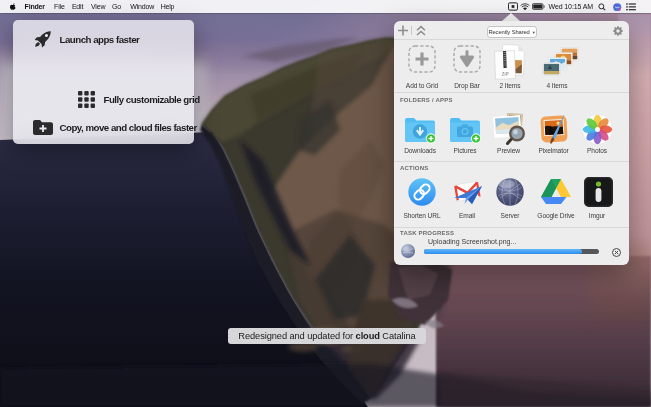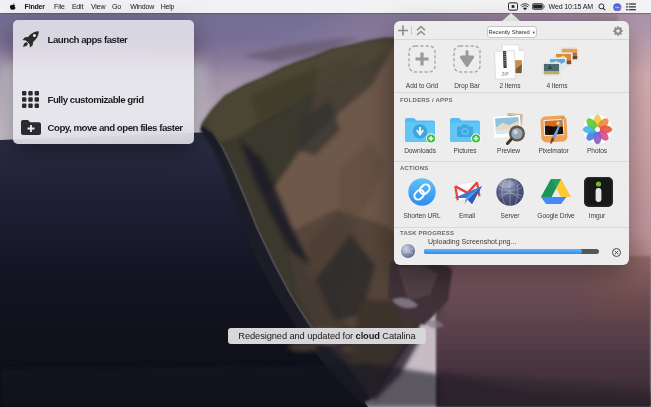--- a/index.html
+++ b/index.html
@@ -5,21 +5,21 @@
   html,body{margin:0;padding:0;}
   body{width:651px;height:407px;overflow:hidden;font-family:"Liberation Sans",sans-serif;}
   #screen{position:relative;width:651px;height:407px;overflow:hidden;background:#6a6d90;}
   #wall{position:absolute;left:0;top:0;}
   
   #menubar{position:absolute;left:0;top:0;width:651px;height:13px;background:rgba(246,246,248,.97);font-size:7px;color:#151515;box-shadow:0 0.5px 1px rgba(60,60,90,.35);}
   .mi{position:absolute;top:0;height:13px;display:flex;align-items:center;letter-spacing:-0.2px;}
   
   #lpanel{position:absolute;left:13px;top:20px;width:181px;height:124px;border-radius:5px;
     background:rgba(238,237,243,.82);backdrop-filter:blur(9px);box-shadow:0 8px 24px rgba(0,0,0,.35);}
-  .lrow{position:absolute;left:0;width:196px;height:22px;display:flex;align-items:center;padding-left:33px;}
+  .lrow{position:absolute;left:12px;width:196px;height:22px;display:flex;align-items:center;padding-left:33px;}
   .lrow .ic{position:absolute;left:6.5px;width:22px;height:22px;display:flex;align-items:center;justify-content:center;}
   .lrow .tx{position:absolute;left:34.5px;font-size:9.7px;font-weight:600;color:#1d1d1f;letter-spacing:-.5px;white-space:nowrap;}
   
   #caption{position:absolute;left:228px;top:328px;width:198px;height:16px;background:#d7d7d9;border-radius:3px;
     display:flex;align-items:center;justify-content:center;font-size:9.3px;letter-spacing:-0.1px;color:#1a1a1a;white-space:nowrap;}
   
   #rpanel{position:absolute;left:394px;top:21px;width:235px;height:244px;background:#ededed;border-radius:6px;
     box-shadow:0 10px 30px rgba(0,0,0,.4);}
   #rarrow{position:absolute;left:502px;top:13px;width:0;height:0;border-left:9px solid transparent;
     border-right:9px solid transparent;border-bottom:8px solid #f3f3f3;}
@@ -194,21 +194,21 @@
       <svg width="21" height="21" viewBox="0 0 24 24">
             <g fill="#2b2b2d">
               <path d="M21.5,2.5 C17.5,2.6 14,4.2 11.5,6.7 L9.2,9 L5.5,9.5 L3,12.5 L6.8,13.2 L10.8,17.2 L11.5,21 L14.5,18.5 L15,14.8 L17.3,12.5 C19.8,10 21.4,6.5 21.5,2.5 Z M16.5,6 A1.5,1.5 0 1 1 16.5,9 A1.5,1.5 0 1 1 16.5,6 Z"></path>
               <path d="M7.5,15 C6,15.2 4.6,16.4 4.2,17.8 C3.9,18.8 3.8,19.8 3.5,20.5 C4.3,20.2 5.2,20.1 6.2,19.8 C7.6,19.4 8.8,18 9,16.5 Z"></path>
             </g>
             <circle cx="16.5" cy="7.5" r="1.6" fill="#ecebf1"></circle>
           </svg>
     </span>
         <span class="tx">Launch apps faster</span>
       </div>
-    <div class="lrow" style="top:68.5px;">
+    <div class="lrow" style="top:68.5px;margin-left:44px;">
         <span class="ic">
       <svg width="17" height="17" viewBox="0 0 17 17">
             <g fill="#2b2b2d">
               <rect x="0" y="0" width="4.4" height="4.4" rx="1"></rect>
               <rect x="6.3" y="0" width="4.4" height="4.4" rx="1"></rect>
               <rect x="12.6" y="0" width="4.4" height="4.4" rx="1"></rect>
               <rect x="0" y="6.3" width="4.4" height="4.4" rx="1"></rect>
               <rect x="6.3" y="6.3" width="4.4" height="4.4" rx="1"></rect>
               <rect x="12.6" y="6.3" width="4.4" height="4.4" rx="1"></rect>
               <rect x="0" y="12.6" width="4.4" height="4.4" rx="1"></rect>
@@ -219,21 +219,21 @@
     </span>
         <span class="tx">Fully customizable grid</span>
       </div>
     <div class="lrow" style="top:96.5px;">
         <span class="ic">
       <svg width="20" height="15" viewBox="0 0 20 15">
             <path d="M0,2 C0,0.9 0.9,0 2,0 L7,0 L9,2.2 L18,2.2 C19.1,2.2 20,3.1 20,4.2 L20,13 C20,14.1 19.1,15 18,15 L2,15 C0.9,15 0,14.1 0,13 Z" fill="#2b2b2d"></path>
             <path d="M10,5 L10,12 M6.5,8.5 L13.5,8.5" stroke="#ecebf1" stroke-width="1.8"></path>
           </svg>
     </span>
-        <span class="tx">Copy, move and open files faster</span>
+        <span class="tx">Copy, move and cloud files faster</span>
       </div>
   </div>
 
   <div id="rarrow"></div>
   <div id="rpanel">
 
     <svg style="position:absolute;left:3px;top:3px" width="32" height="13" viewBox="0 0 32 13">
       <path d="M6,1.5 L6,11.5 M1,6.5 L11,6.5" stroke="#8d8d8d" stroke-width="1.6"></path>
       <path d="M14.5,2 L14.5,11" stroke="#c9c9c9" stroke-width="1"></path>
       <path d="M20,6.2 L24,2.6 L28,6.2 M20,11 L24,7.4 L28,11" fill="none" stroke="#8d8d8d" stroke-width="1.5"></path>

